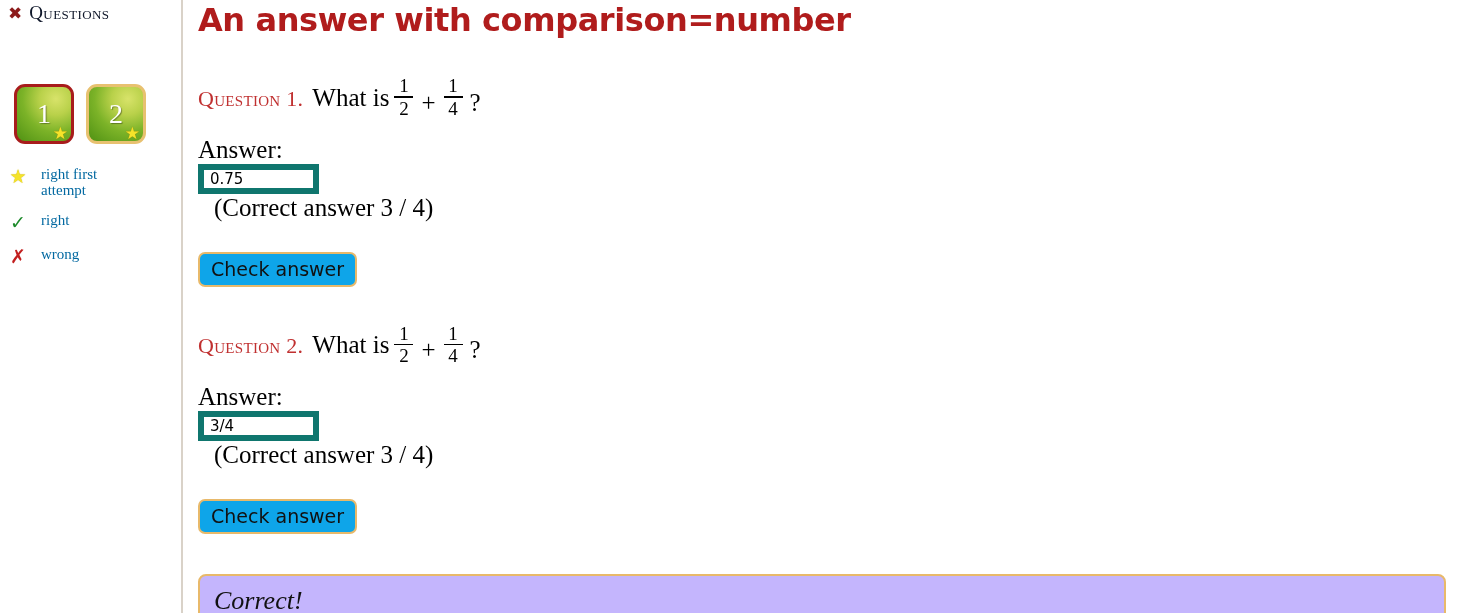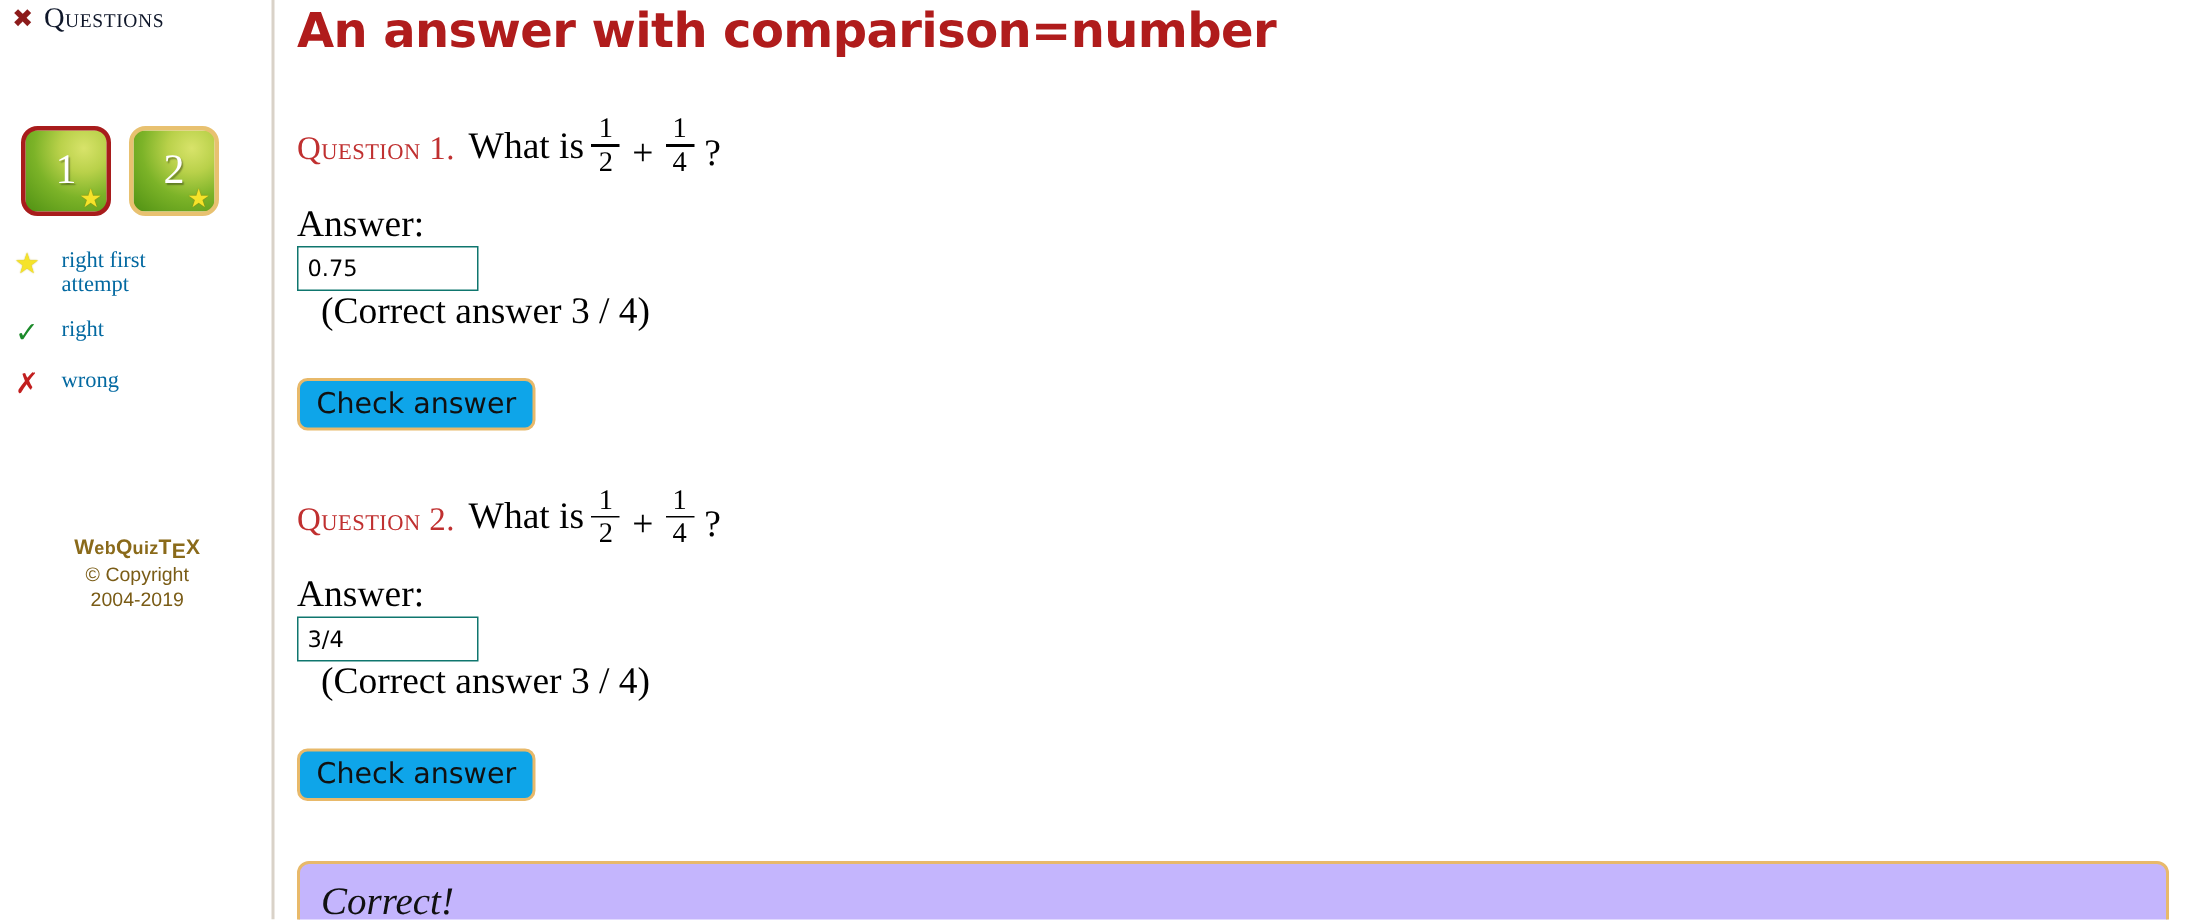--- a/index.html
+++ b/index.html
@@ -186,21 +186,21 @@
   .answer-row {
     display: flex;
     margin-top: 24px;
     font-size: 25px;
     flex-direction: column;
   }
   .answer-label { margin-right: 15px; }
   .answer-input {
     width: 121px;
     height: 30px;
-    border: 1px solid #0f766e;
+    border: 6px solid #0f766e;
     background: #fff;
     font-family: "DejaVu Sans", sans-serif;
     font-size: 15px;
     padding: 0 6px;
     box-sizing: border-box;
     color: #000;
   }
   .correct-note { margin-left: 16px; font-size: 25px; }
 
   .check-btn {
@@ -268,25 +268,20 @@
       <div class="legend-row">
         <span class="legend-icon tick">✓</span>
         <span class="legend-text">right</span>
       </div>
       <div class="legend-row">
         <span class="legend-icon cross">✗</span>
         <span class="legend-text">wrong</span>
       </div>
     </div>
 
-    <div class="footer">
-      <div class="brand"><span>W</span><span class="sc">eb</span><span>Q</span><span class="sc">uiz</span><span>T</span><span class="lower-e">E</span><span>X</span></div>
-      <div>© Copyright</div>
-      <div>2004-2019</div>
-    </div>
   </div>
 
   <div class="main">
 
     <h1 class="title">An answer with comparison=number</h1>
 
     <div class="qblock">
       <div class="qline">
         <span class="qlabel">Question 1.</span>
         <span class="qtext">What is</span>

